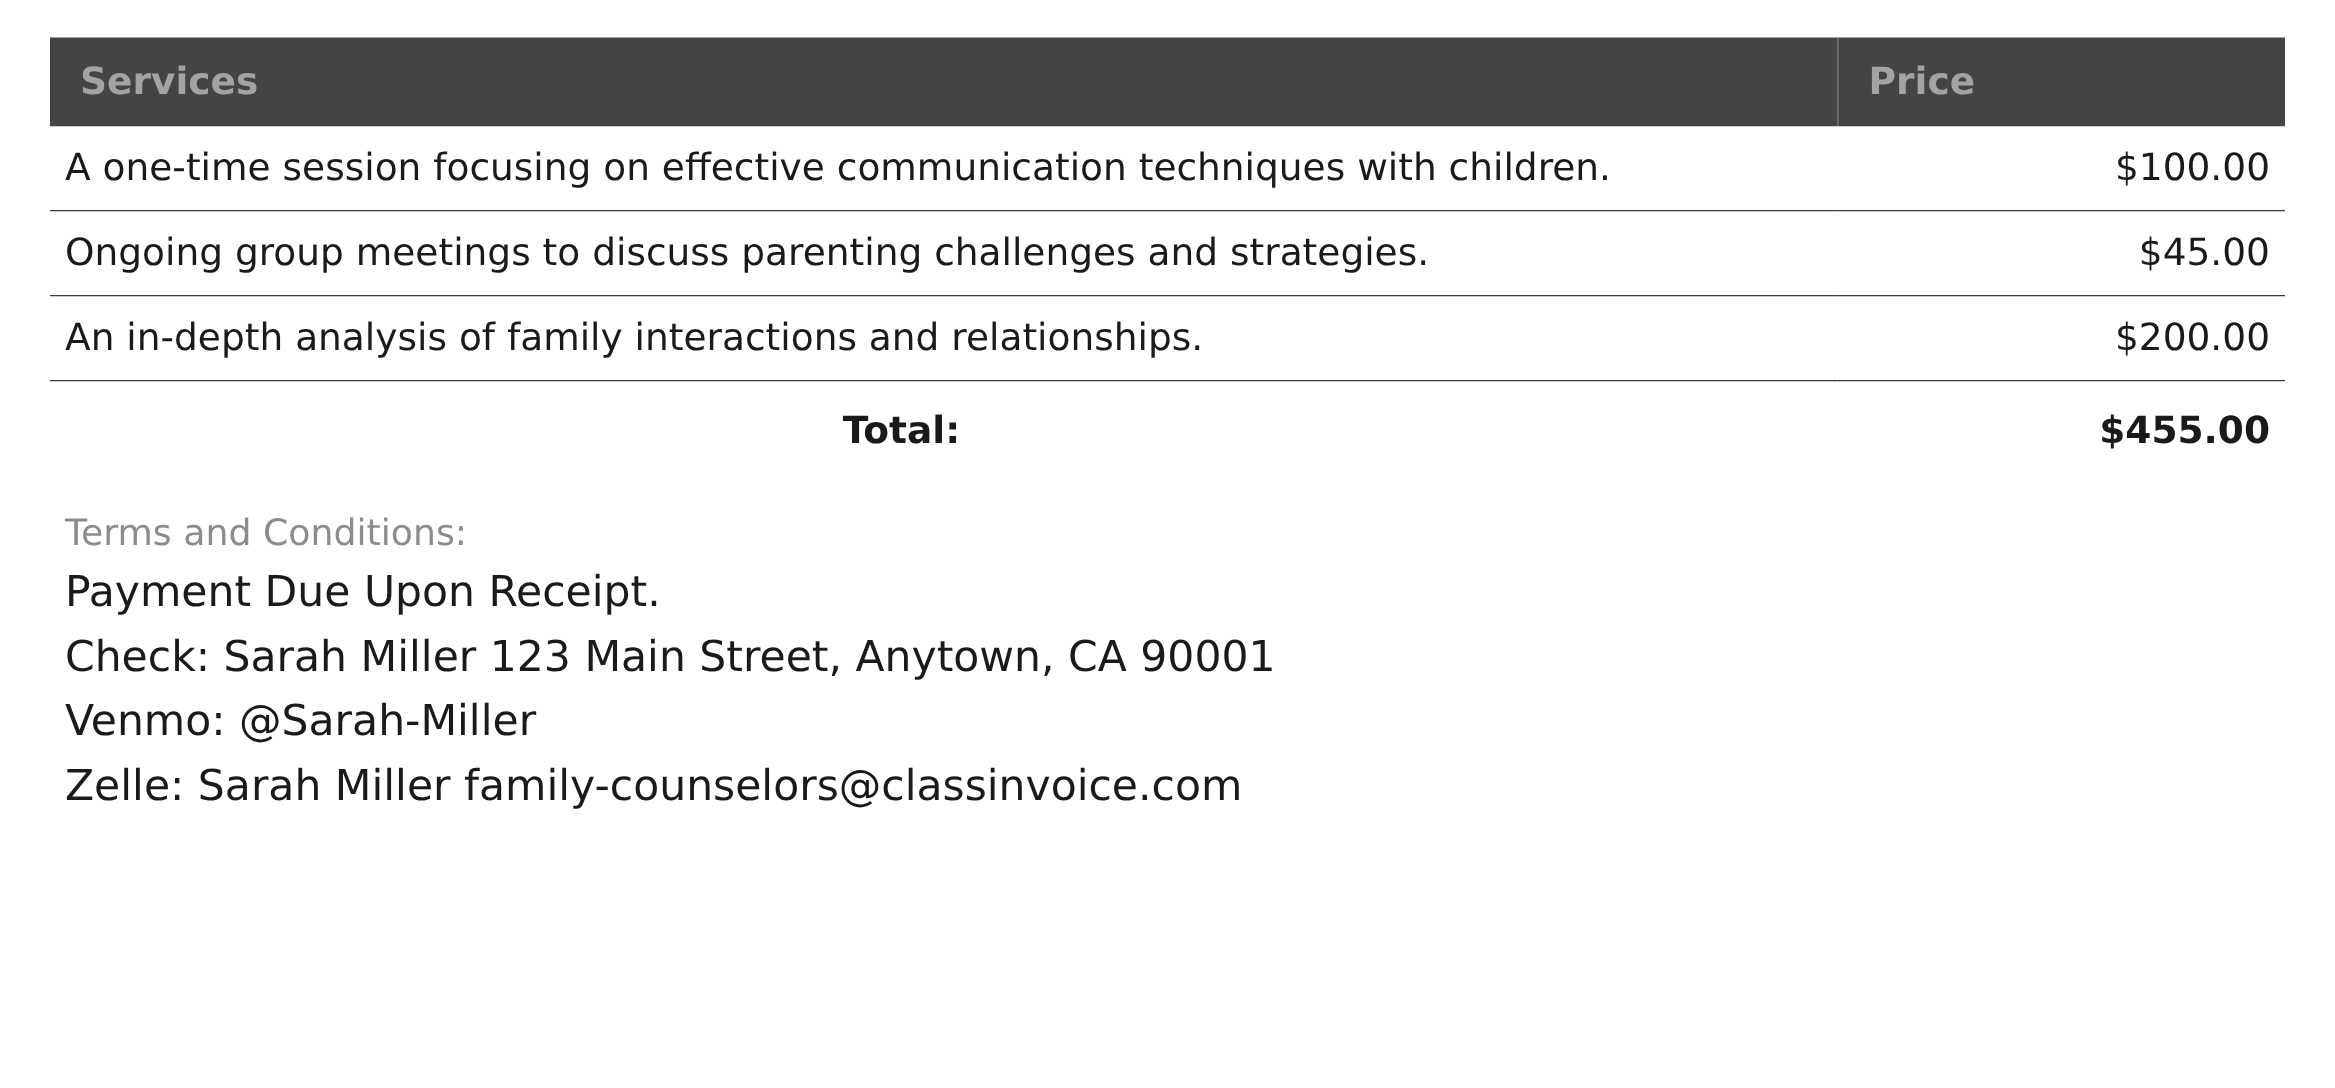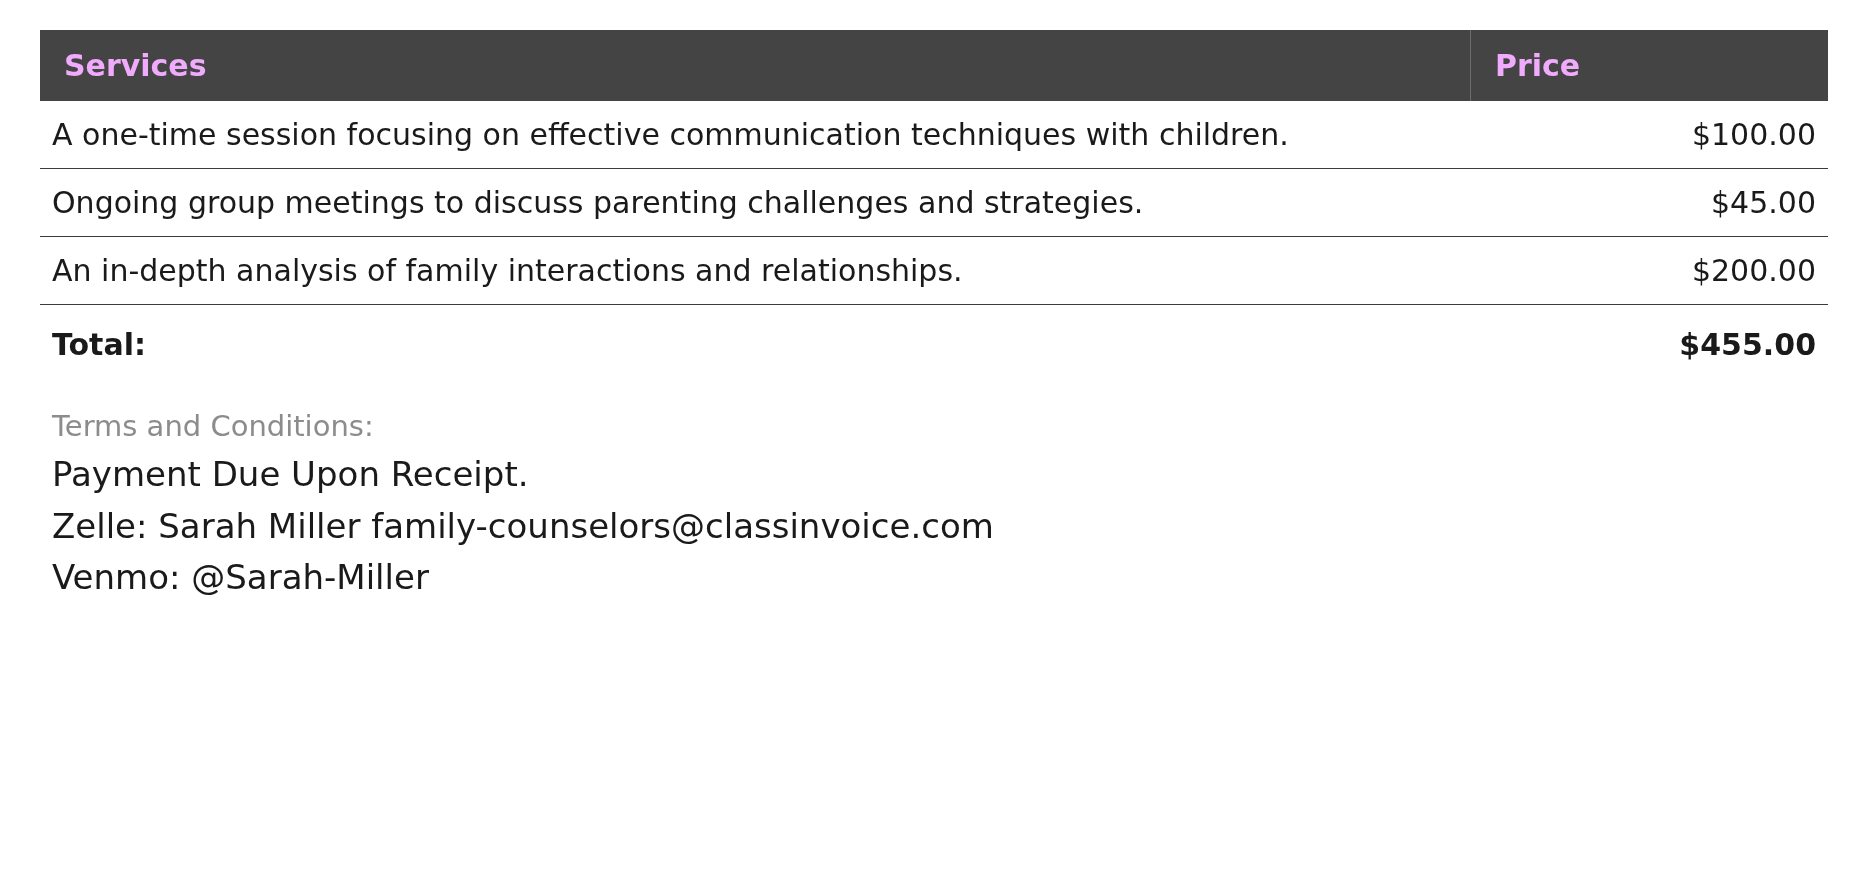--- a/index.html
+++ b/index.html
@@ -25,21 +25,21 @@
     width: 100%;
     border-collapse: collapse;
     table-layout: fixed;
   }
 
   .services-table thead tr {
     background: #444444;
   }
 
   .services-table th {
-    color: #f0abfc;
+    color: #a3a3a3;
     font-size: 30px;
     font-weight: bold;
     padding: 18px 24px;
     text-align: left;
     border-right: 1px solid #6d6d6d;
   }
   .services-table th.price-col {
     text-align: left;
     border-right: none;
   }
@@ -61,21 +61,21 @@
     padding-right: 12px;
   }
 
   .totals-row td {
     border-bottom: none;
     padding-top: 22px;
     padding-bottom: 10px;
     font-weight: bold;
   }
   .totals-row td.total-label {
-    text-align: left;
+    text-align: center;
     padding-right: 80px;
   }
 
   
   .terms {
     margin-top: 36px;
     padding-left: 12px;
   }
   .terms-heading {
     font-size: 29px;
@@ -121,17 +121,18 @@
       <tr class="totals-row">
         <td class="total-label">Total:</td>
         <td class="price-cell">$455.00</td>
       </tr>
     </tbody>
   </table>
 
   <div class="terms">
     <div class="terms-heading">Terms and Conditions:</div>
     <div class="terms-line">Payment Due Upon Receipt.</div>
+    <div class="terms-line">Check: Sarah Miller 123 Main Street, Anytown, CA 90001</div>
+    <div class="terms-line">Venmo: @Sarah-Miller</div>
     <div class="terms-line">Zelle: Sarah Miller family-counselors@classinvoice.com</div>
-    <div class="terms-line">Venmo: @Sarah-Miller</div>
   </div>
 
 </div>
 
 </body></html>

